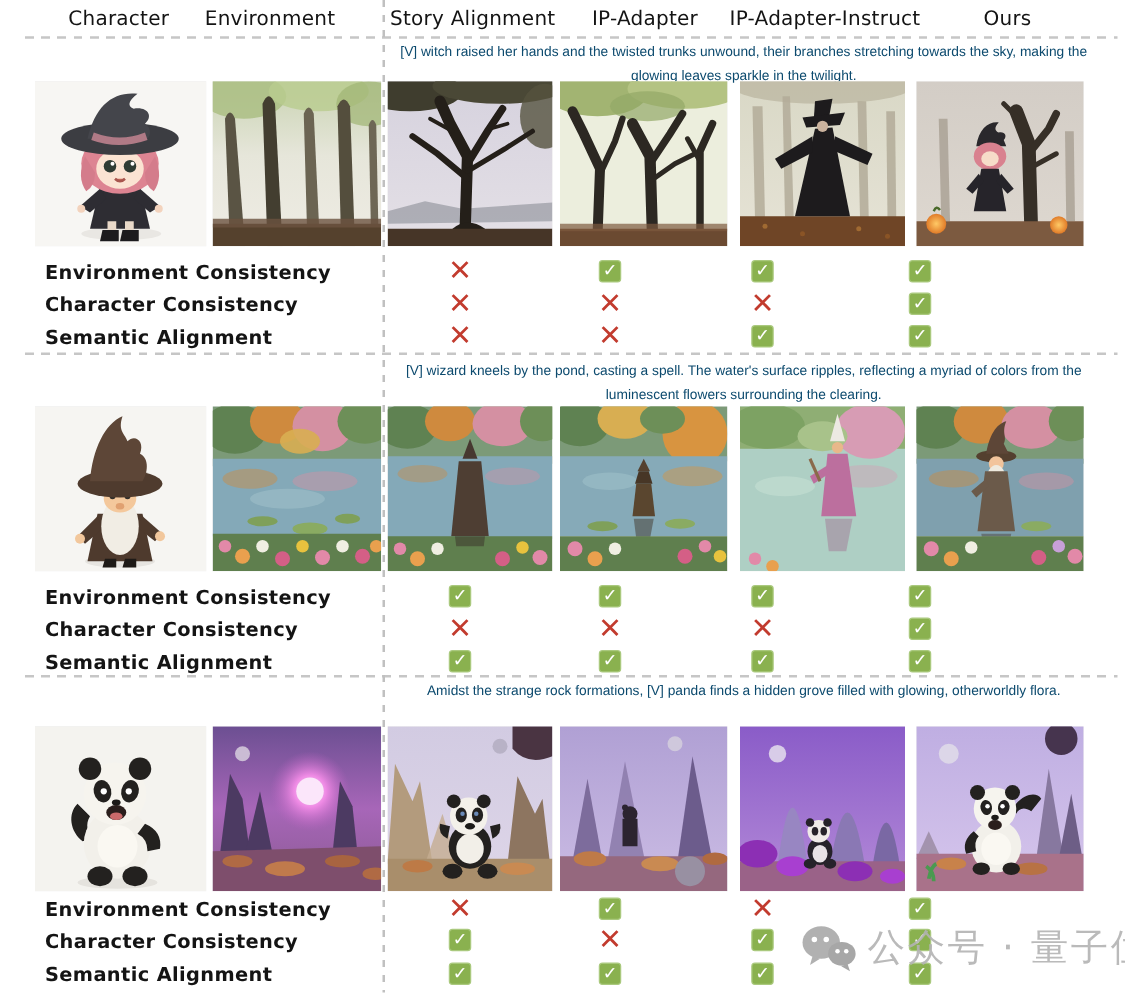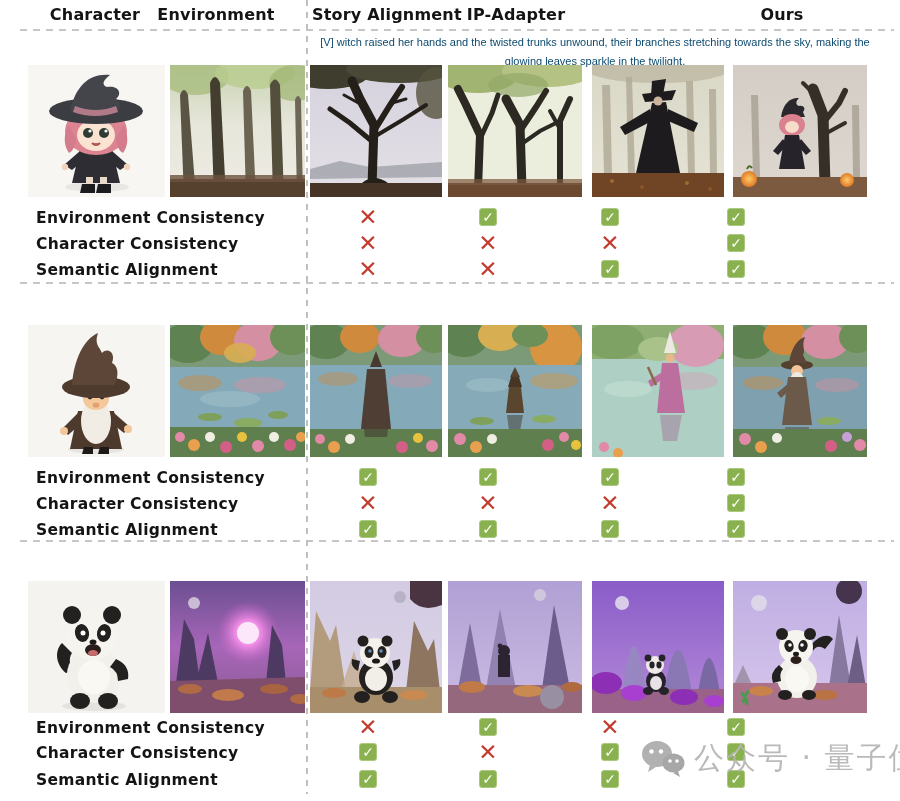--- a/index.html
+++ b/index.html
@@ -1,18 +1,18 @@
 <!DOCTYPE html>
 <html><head>
 <meta charset="utf-8">
 <style>
   html,body{margin:0;padding:0;background:#fff;}
   #fig{position:relative;width:900px;height:801px;background:#fff;overflow:hidden;
        font-family:"DejaVu Sans","Liberation Sans",sans-serif;color:#141414;}
-  .hdr{position:absolute;top:5px;height:22px;font-size:16px;font-weight:700;
+  .hdr{position:absolute;top:5px;height:22px;font-size:16px;font-weight:400;
        letter-spacing:.2px;text-align:center;white-space:nowrap;}
   .hline{position:absolute;height:2px;left:20px;right:6px;
        background:repeating-linear-gradient(90deg,#c6c6c6 0 7px,transparent 7px 13px);}
   .vline{position:absolute;width:2px;top:0;height:794px;left:306px;
        background:repeating-linear-gradient(180deg,#c0c0c0 0 6px,transparent 6px 12px);}
   .caption{position:absolute;left:312px;width:566px;text-align:center;
        font-family:"Liberation Sans",sans-serif;font-size:11px;line-height:19px;color:#0c4a6e;}
   .img{position:absolute;height:132px;overflow:hidden;background:#eee;}
   .img svg{display:block;width:100%;height:100%;}
   .r0{top:65px}.r1{top:325px}.r2{top:581px}
@@ -28,28 +28,31 @@
 </style>
 </head>
 <body>
 
 <div id="fig">
 
   <div class="hdr" style="left:30px;width:130px">Character</div>
   <div class="hdr" style="left:151px;width:130px">Environment</div>
   <div class="hdr" style="left:312px;width:130px">Story Alignment</div>
   <div class="hdr" style="left:451px;width:130px">IP-Adapter</div>
-  <div class="hdr" style="left:732px;width:100px">Ours</div>
+  <div class="hdr" style="left:575px;width:170px">IP-Adapter-Instruct</div>
+  <div class="hdr" style="left:756px;width:100px">Ours</div>
 
   <div class="hline" style="top:29px"></div>
   <div class="hline" style="top:282px"></div>
   <div class="hline" style="top:540px"></div>
   <div class="vline"></div>
 
   <div class="caption" style="top:33px">[V] witch raised her hands and the twisted trunks unwound, their branches stretching towards the sky, making the glowing leaves sparkle in the twilight.</div>
+  <div class="caption" style="top:288px">[V] wizard kneels by the pond, casting a spell. The water's surface ripples, reflecting a myriad of colors from the luminescent flowers surrounding the clearing.</div>
+  <div class="caption" style="top:544px">Amidst the strange rock formations, [V] panda finds a hidden grove filled with glowing, otherworldly flora.</div>
 
   <div class="img r0 c0">
     <svg viewBox="0 0 137 132">
       <rect width="137" height="132" fill="#f7f6f3"></rect>
       <ellipse cx="69" cy="122" rx="32" ry="5" fill="#e9e7e3"></ellipse>
       <path d="M52,84 L84,84 L92,118 L44,118 Z" fill="#2e2d33"></path>
       <path d="M52,86 L36,100 L44,105 L57,94 Z" fill="#2e2d33"></path>
       <path d="M84,86 L100,100 L92,105 L79,94 Z" fill="#2e2d33"></path>
       <circle cx="37" cy="102" r="3.2" fill="#f3d3bd"></circle>
         <circle cx="99" cy="102" r="3.2" fill="#f3d3bd"></circle>

